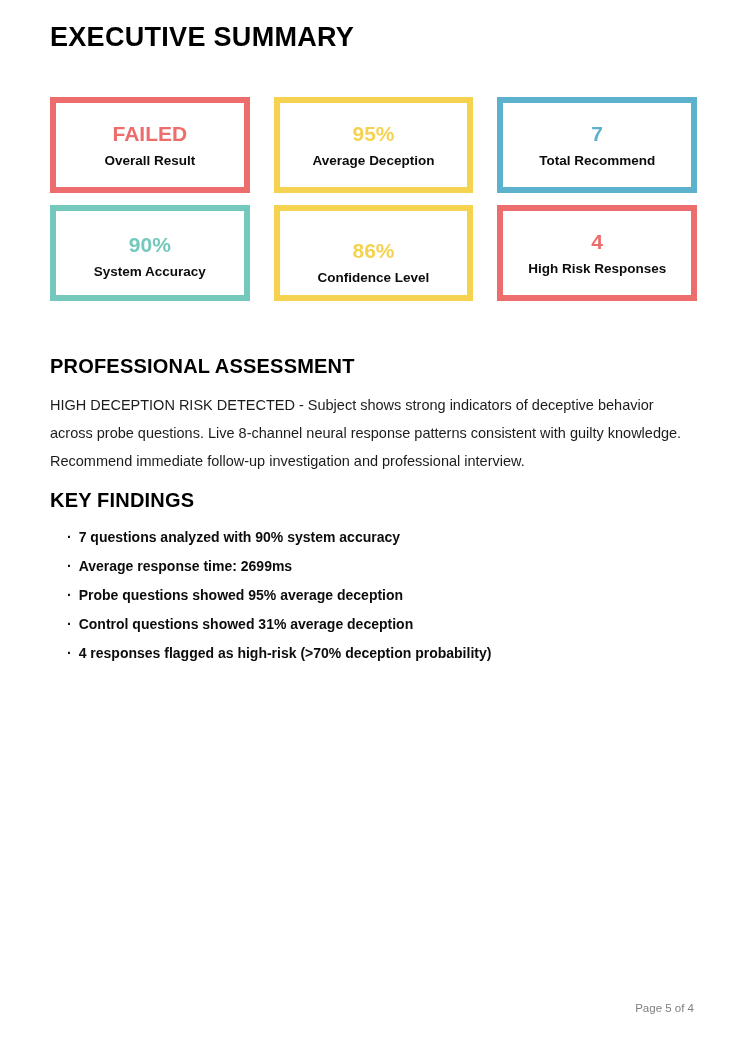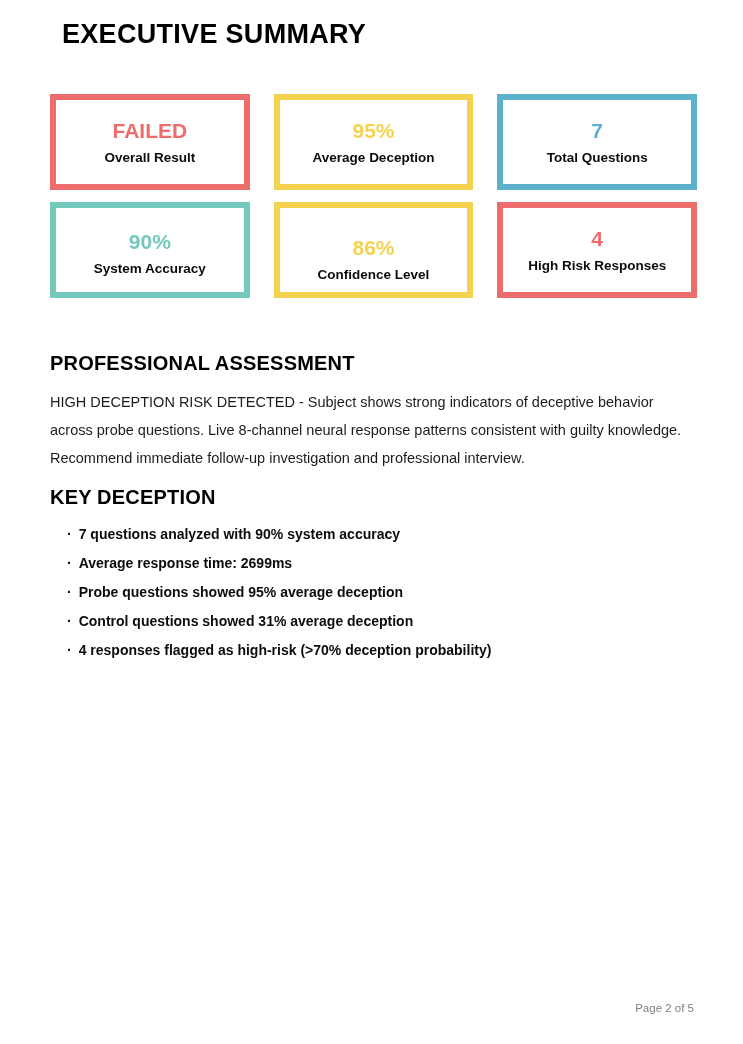--- a/index.html
+++ b/index.html
@@ -12,22 +12,22 @@
     height: 1044px;
     position: relative;
     font-family: "Liberation Sans", sans-serif;
     color: #000;
     overflow: hidden;
   }
   .content {
     padding: 0 46px 0 50px;
   }
   .page-title {
-    margin: 12px;
-    padding-top: 7px;
+    margin: 0;
+    padding-top: 22px;
     font-size: 27px;
     font-weight: 700;
     letter-spacing: 0.3px;
     color: #000;
   }
   .cards-grid {
     margin-top: 44px;
     display: grid;
     grid-template-columns: repeat(3, 1fr);
     gap: 12px 24px;
@@ -109,21 +109,21 @@
     <div class="stat-label">Overall Result</div>
   </div>
 
   <div class="stat-card" style="border-color: rgb(245, 210, 79); align-items: center;">
     <div class="stat-value" style="color: rgb(245, 210, 79);">95%</div>
     <div class="stat-label">Average Deception</div>
   </div>
 
   <div class="stat-card" style="border-color: rgb(92, 177, 205);">
     <div class="stat-value" style="color: rgb(92, 177, 205);">7</div>
-    <div class="stat-label">Total Questions</div>
+    <div class="stat-label">Total Recommend</div>
   </div>
 
   <div class="stat-card" style="border-color: rgb(117, 200, 188);">
     <div class="stat-value" style="color: rgb(117, 200, 188); margin-top: 6px;">90%</div>
     <div class="stat-label">System Accuracy</div>
   </div>
 
   <div class="stat-card" style="border-color: rgb(245, 210, 79);">
     <div class="stat-value" style="color: rgb(245, 210, 79); margin-top: 19px;">86%</div>
     <div class="stat-label">Confidence Level</div>
@@ -132,21 +132,21 @@
   <div class="stat-card" style="border-color: rgb(237, 109, 109);">
     <div class="stat-value" style="color: rgb(237, 109, 109);">4</div>
     <div class="stat-label">High Risk Responses</div>
   </div>
 </div>
 
   <h2 class="section-heading heading-assessment">PROFESSIONAL ASSESSMENT</h2>
 
   <p class="assessment-body">HIGH DECEPTION RISK DETECTED - Subject shows strong indicators of deceptive behavior across probe questions. Live 8-channel neural response patterns consistent with guilty knowledge. Recommend immediate follow-up investigation and professional interview.</p>
 
-  <h2 class="section-heading heading-findings">KEY DECEPTION</h2>
+  <h2 class="section-heading heading-findings">KEY FINDINGS</h2>
 
   <ul class="findings-list">
   <li class="finding-item">
     <span class="bullet-dot">·</span><span>7 questions analyzed with 90% system accuracy</span>
   </li>
 
   <li class="finding-item">
     <span class="bullet-dot">·</span><span>Average response time: 2699ms</span>
   </li>
 
@@ -158,13 +158,13 @@
     <span class="bullet-dot">·</span><span>Control questions showed 31% average deception</span>
   </li>
 
   <li class="finding-item">
     <span class="bullet-dot">·</span><span>4 responses flagged as high-risk (&gt;70% deception probability)</span>
   </li>
 </ul>
 
 </div>
 
-<div class="page-footer">Page 2 of 5</div>
+<div class="page-footer">Page 5 of 4</div>
 
 </body></html>

